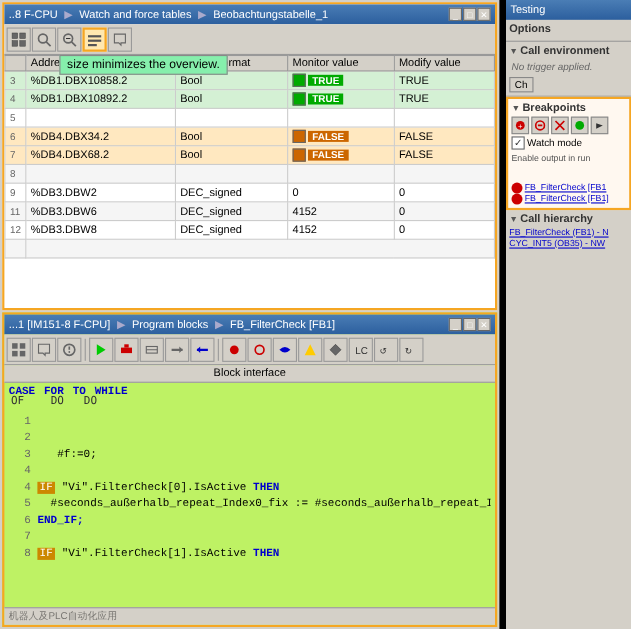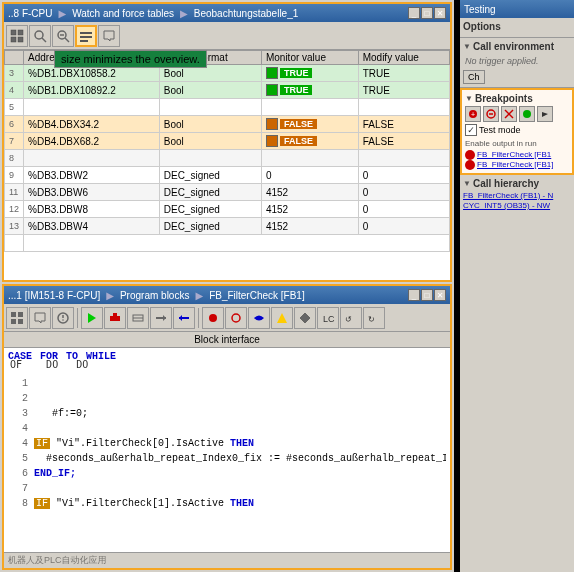--- a/index.html
+++ b/index.html
@@ -11,37 +11,37 @@
     .left-panel { flex: 1; display: flex; flex-direction: column; min-width: 0; }
 
     
     .watch-window { flex: 0 0 280px; display: flex; flex-direction: column; border: 2px solid #f5a623; background: #fff; margin: 2px 2px 1px 2px; }
     .watch-title-bar { background: linear-gradient(to bottom, #4a7db5, #2c5f9e); color: white; font-size: 10px; padding: 2px 4px; display: flex; align-items: center; justify-content: space-between; height: 18px; }
     .watch-title-text { display: flex; align-items: center; gap: 4px; }
     .title-separator { color: #aac; margin: 0 2px; }
     .watch-toolbar { background: #d4d0c8; border-bottom: 1px solid #999; padding: 2px; display: flex; align-items: center; gap: 1px; height: 28px; position: relative; }
     .toolbar-btn { width: 22px; height: 22px; background: #d4d0c8; border: 1px solid #999; display: flex; align-items: center; justify-content: center; cursor: pointer; font-size: 10px; }
     .toolbar-btn.active { border: 2px solid #f5a623; background: #ffe8b0; }
-    .tooltip-box { position: absolute; top: 28px; left: 50px; background: #15803d; border: 1px solid #888; padding: 2px 6px; font-size: 11px; z-index: 10; white-space: nowrap; }
+    .tooltip-box { position: absolute; top: 28px; left: 50px; background: #86efac; border: 1px solid #888; padding: 2px 6px; font-size: 11px; z-index: 10; white-space: nowrap; }
 
     .watch-table { flex: 1; overflow: hidden; }
     .watch-table table { width: 100%; border-collapse: collapse; font-size: 10px; }
     .watch-table th { background: #d4d0c8; border: 1px solid #999; padding: 1px 4px; text-align: left; font-weight: normal; }
     .watch-table td { border: 1px solid #ccc; padding: 1px 4px; height: 17px; }
     .watch-table tr:nth-child(even) { background: #f5f5f5; }
     .watch-table .row-num { color: #666; font-size: 9px; width: 18px; }
     .bool-true { background: #00aa00; color: white; padding: 0 4px; font-weight: bold; font-size: 9px; }
     .bool-false { background: #cc6600; color: white; padding: 0 4px; font-weight: bold; font-size: 9px; }
     .bool-icon { display: inline-block; width: 12px; height: 12px; border: 1px solid #666; background: #fff; margin-right: 2px; vertical-align: middle; }
     .bool-icon.green { background: #00aa00; }
     .bool-icon.orange { background: #cc6600; }
     .add-new { color: #aaa; font-style: italic; font-size: 10px; }
 
     
-    .block-window { flex: 1; display: flex; flex-direction: column; border: 2px solid #f5a623; background: #ffffff; margin: 1px 2px 2px 2px; }
+    .block-window { flex: 1; display: flex; flex-direction: column; border: 2px solid #f5a623; background: #bef264; margin: 1px 2px 2px 2px; }
     .block-title-bar { background: linear-gradient(to bottom, #4a7db5, #2c5f9e); color: white; font-size: 10px; padding: 2px 4px; display: flex; align-items: center; justify-content: space-between; height: 18px; }
     .block-toolbar { background: #d4d0c8; border-bottom: 1px solid #999; padding: 2px; display: flex; align-items: center; gap: 1px; height: 28px; }
     .block-interface-bar { background: #d4d0c8; border-bottom: 1px solid #999; padding: 2px 4px; font-size: 10px; text-align: center; }
     .code-area { flex: 1; overflow: hidden; padding: 4px; font-family: 'Courier New', monospace; font-size: 10px; }
     .code-line { display: flex; gap: 6px; line-height: 15px; }
     .line-num { color: #666; width: 20px; text-align: right; flex-shrink: 0; }
     .code-content { flex: 1; }
     .kw-then { color: #0000cc; font-weight: bold; }
     .kw-end { color: #0000cc; font-weight: bold; }
 
@@ -55,21 +55,21 @@
     .no-trigger { color: #666; font-size: 9px; font-style: italic; padding: 2px; }
     .ch-btn { background: #d4d0c8; border: 1px solid #888; font-size: 9px; padding: 1px 4px; margin-top: 2px; cursor: pointer; }
     .breakpoints-section { padding: 3px; border: 2px solid #f5a623; background: #fff8f0; margin: 0; }
     .bp-toolbar { display: flex; gap: 2px; margin-bottom: 2px; }
     .bp-btn { width: 16px; height: 16px; background: #d4d0c8; border: 1px solid #888; display: flex; align-items: center; justify-content: center; font-size: 9px; cursor: pointer; }
     .bp-dot { width: 10px; height: 10px; border-radius: 50%; display: inline-block; margin-right: 2px; }
     .bp-dot.red { background: #cc0000; }
     .test-mode-row { display: flex; align-items: center; gap: 2px; font-size: 9px; margin-bottom: 3px; }
     .checkbox-icon { width: 12px; height: 12px; border: 1px solid #666; background: #fff; display: flex; align-items: center; justify-content: center; }
     .checked::after { content: '✓'; font-size: 9px; color: #333; }
-    .enable-run { font-size: 8px; color: #555; margin-bottom: 2px; }
+    .enable-run { font-size: 8px; color: #555; margin-bottom: 18px; }
     .bp-item { font-size: 8px; display: flex; align-items: flex-start; color: #0000cc; text-decoration: underline; cursor: pointer; }
     .call-hierarchy-section { padding: 3px; }
     .ch-item { font-size: 8px; color: #0000cc; text-decoration: underline; cursor: pointer; display: block; margin-bottom: 1px; }
 
     
     .win-controls { display: flex; gap: 1px; }
     .win-btn { width: 12px; height: 12px; font-size: 8px; display: flex; align-items: center; justify-content: center; cursor: pointer; background: #d4d0c8; border: 1px solid #666; }
 
     .block-code-area { flex: 1; overflow: hidden; display: flex; flex-direction: column; }
     .bottom-status { height: 16px; background: #d4d0c8; border-top: 1px solid #999; display: flex; align-items: center; padding: 0 4px; font-size: 9px; color: #333; }
@@ -207,27 +207,20 @@
                 <td>0</td>
               </tr>
               <tr>
                 <td class="row-num">12</td>
                 <td>%DB3.DBW8</td>
                 <td>DEC_signed</td>
                 <td>4152</td>
                 <td>0</td>
               </tr>
               <tr>
-                <td class="row-num">13</td>
-                <td>%DB3.DBW4</td>
-                <td>DEC_signed</td>
-                <td>4152</td>
-                <td>0</td>
-              </tr>
-              <tr>
                 <td></td>
                 <td colspan="4" class="add-new"><add new=""></add></td>
               </tr>
             </tbody>
         </table>
       </div>
     </div>
 
     <div class="block-window">
       <div class="block-title-bar">
@@ -458,21 +451,21 @@
         </div>
         <div class="bp-btn">
           <svg width="10" height="10">
               <polygon points="2,3 8,5 2,8" fill="#333"></polygon>
             </svg>
         </div>
       </div>
 
       <div class="test-mode-row">
         <div class="checkbox-icon checked"></div>
-        <span>Test mode</span>
+        <span>Watch mode</span>
       </div>
 
       <div class="enable-run">Enable output in run</div>
 
       <div class="bp-item">
         <span class="bp-dot red"></span>
         <span>FB_FilterCheck [FB1</span>
       </div>
       <div class="bp-item">
         <span class="bp-dot red"></span>

